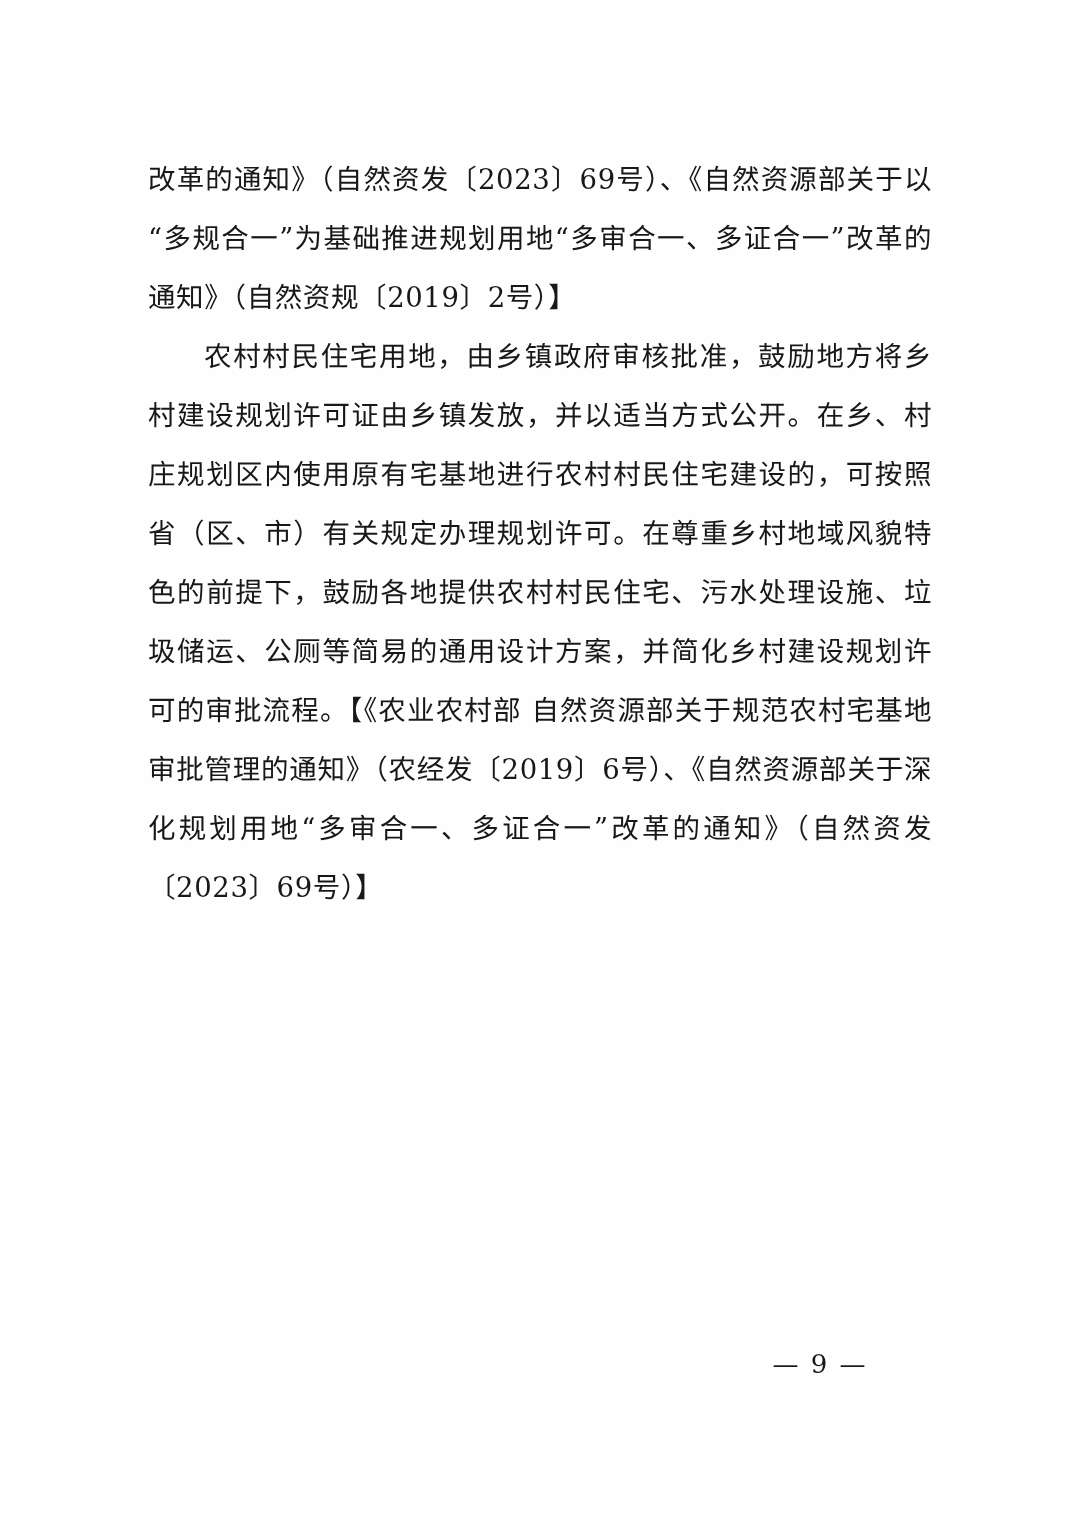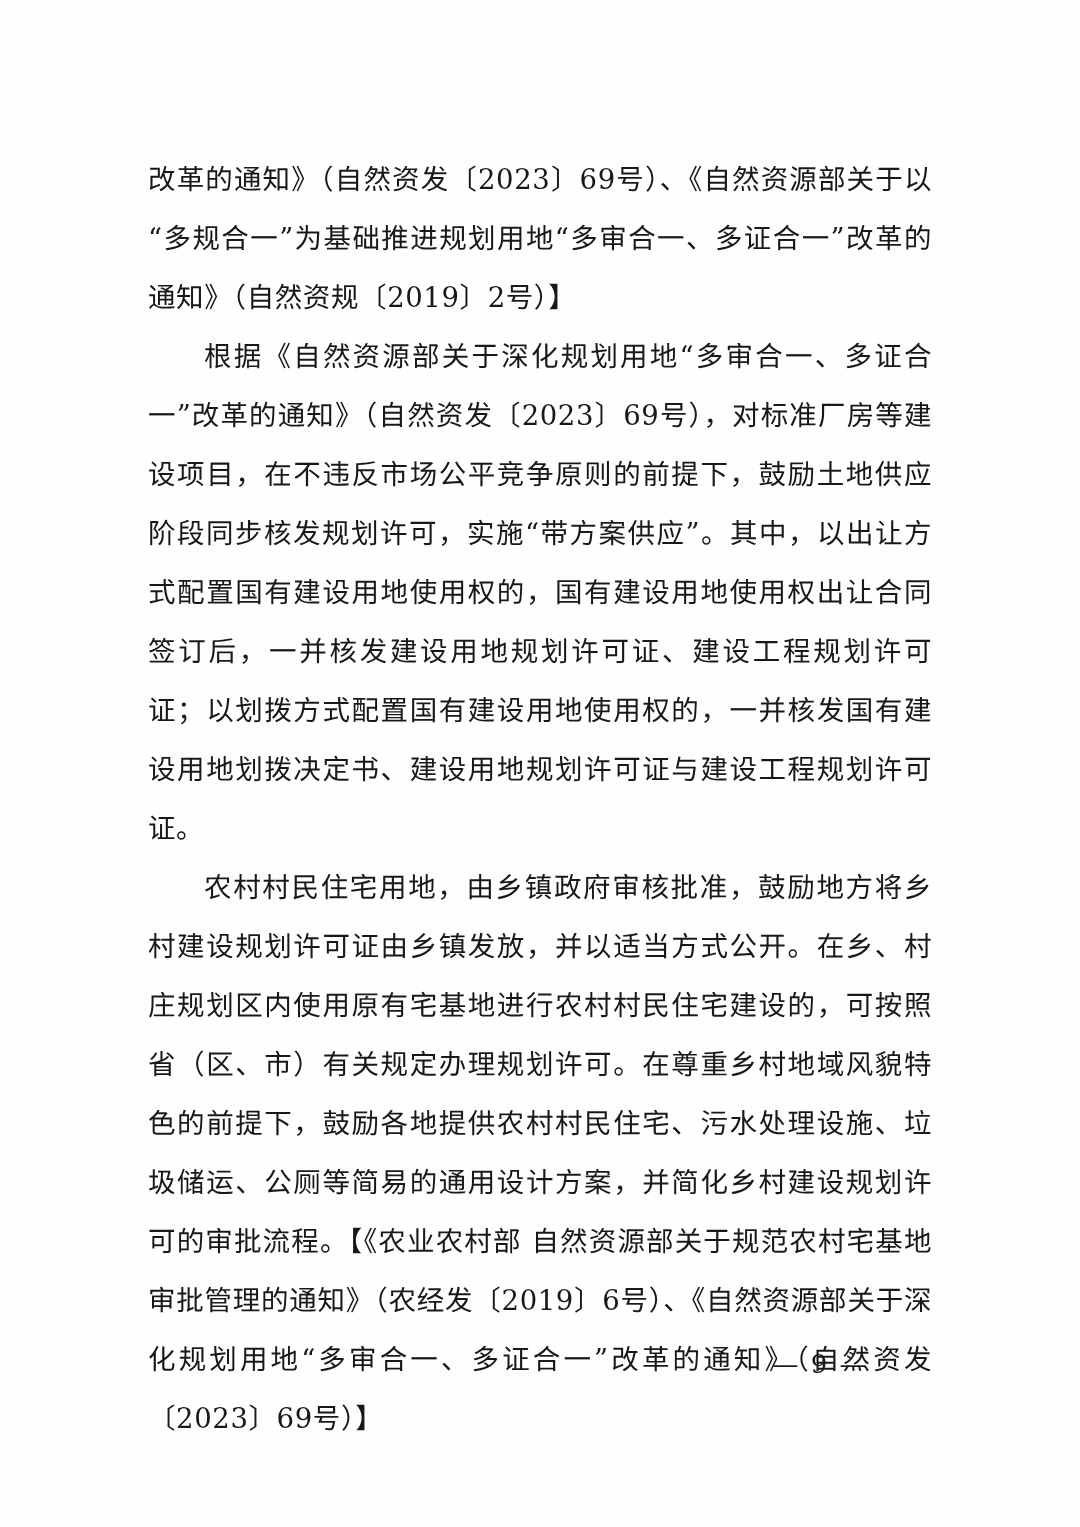--- a/index.html
+++ b/index.html
@@ -59,21 +59,20 @@
   }
 </style>
 </head>
 <body>
 
 <div class="page">
   <div class="doc-body">
 
     <p class="para">改革的通知》（自然资发〔2023〕69号）、《自然资源部关于以“多规合一”为基础推进规划用地“多审合一、多证合一”改革的通知》（自然资规〔2019〕2号）】</p>
 
-    <p class="para indent">根据《自然资源部关于深化规划用地“多审合一、多证合一”改革的通知》（自然资发〔2023〕69号），对标准厂房等建设项目，在不违反市场公平竞争原则的前提下，鼓励土地供应阶段同步核发规划许可，实施“带方案供应”。其中，以出让方式配置国有建设用地使用权的，国有建设用地使用权出让合同签订后，一并核发建设用地规划许可证、建设工程规划许可证；以划拨方式配置国有建设用地使用权的，一并核发国有建设用地划拨决定书、建设用地规划许可证与建设工程规划许可证。</p>
 
     <p class="para indent">农村村民住宅用地，由乡镇政府审核批准，鼓励地方将乡村建设规划许可证由乡镇发放，并以适当方式公开。在乡、村庄规划区内使用原有宅基地进行农村村民住宅建设的，可按照省（区、市）有关规定办理规划许可。在尊重乡村地域风貌特色的前提下，鼓励各地提供农村村民住宅、污水处理设施、垃圾储运、公厕等简易的通用设计方案，并简化乡村建设规划许可的审批流程。【《农业农村部 自然资源部关于规范农村宅基地审批管理的通知》（农经发〔2019〕6号）、《自然资源部关于深化规划用地“多审合一、多证合一”改革的通知》（自然资发〔2023〕69号）】</p>
 
   </div>
 
   <div class="page-number">
     <span class="pn-inner">— 9 —</span>
   </div>
 </div>
 

